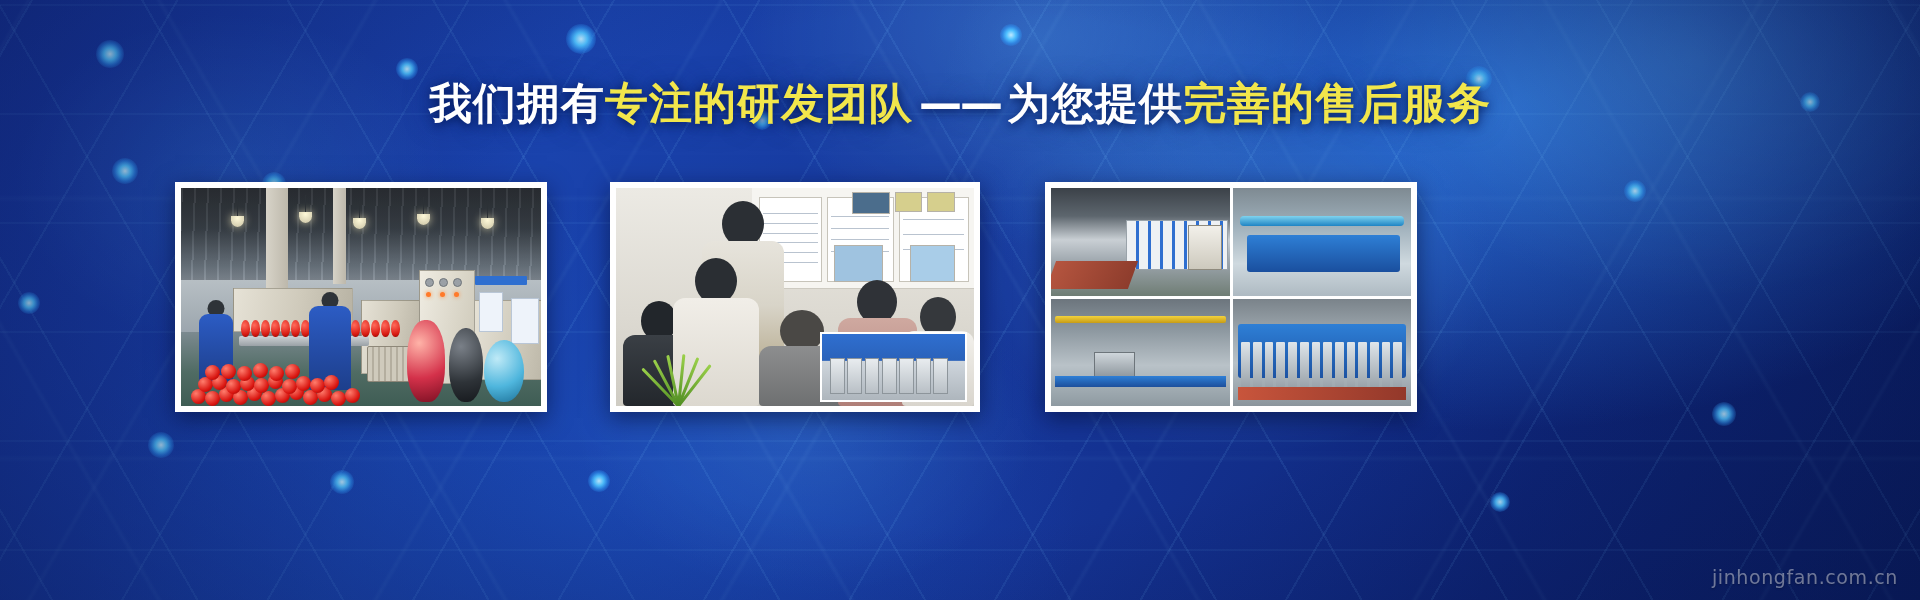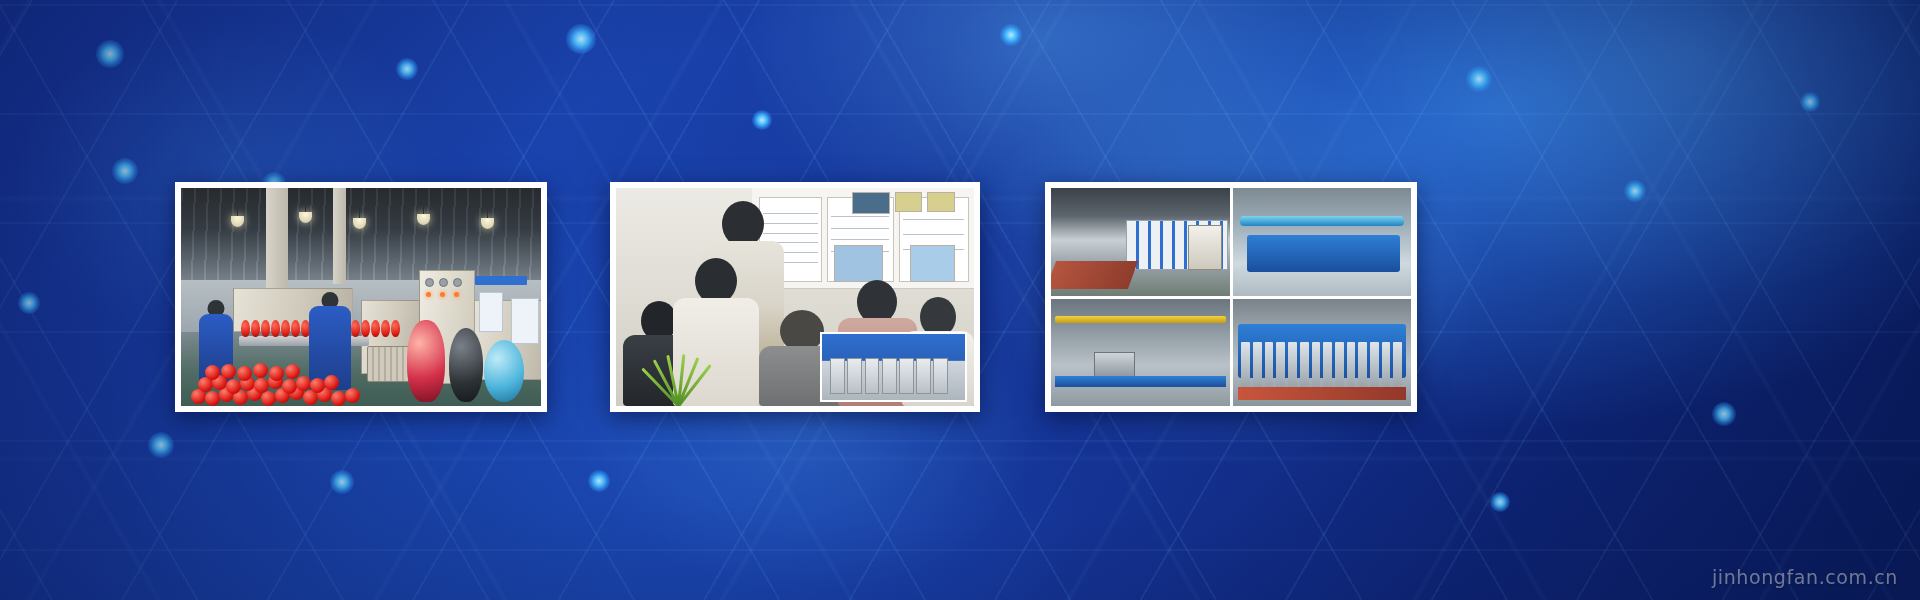--- a/index.html
+++ b/index.html
@@ -216,20 +216,23 @@
   <div class="node" style="left:752px;top:110px;width:20px;height:20px;"></div>
   <div class="node" style="left:1000px;top:24px;width:22px;height:22px;"></div>
   <div class="node" style="left:1466px;top:66px;width:26px;height:26px;"></div>
   <div class="node" style="left:1624px;top:180px;width:22px;height:22px;"></div>
   <div class="node" style="left:1800px;top:92px;width:20px;height:20px;"></div>
   <div class="node" style="left:1712px;top:402px;width:24px;height:24px;"></div>
   <div class="node" style="left:1490px;top:492px;width:20px;height:20px;"></div>
 
   <div class="vign"></div>
 
+  <div class="headline">
+    <span class="hl-w">我们拥有</span><span class="hl-y">专注的研发团队</span><span class="hl-dash">——</span><span class="hl-w">为您提供</span><span class="hl-y">完善的售后服务</span>
+  </div>
 
   <div class="photo p1">
     <div class="photo-inner">
       <div class="ceiling"></div>
       <div class="wall"></div>
       <div class="floor"></div>
 
       <div class="lamp" style="left:50px;top:28px;"></div>
       <div class="lamp" style="left:118px;top:24px;"></div>
       <div class="lamp" style="left:172px;top:30px;"></div>

